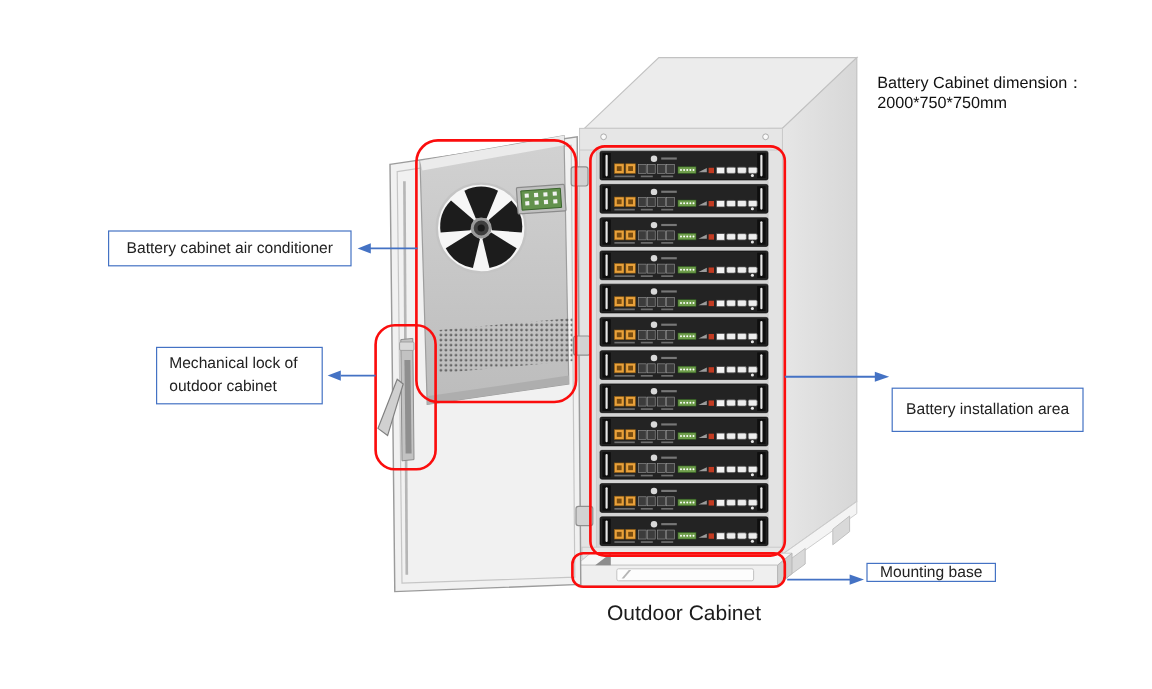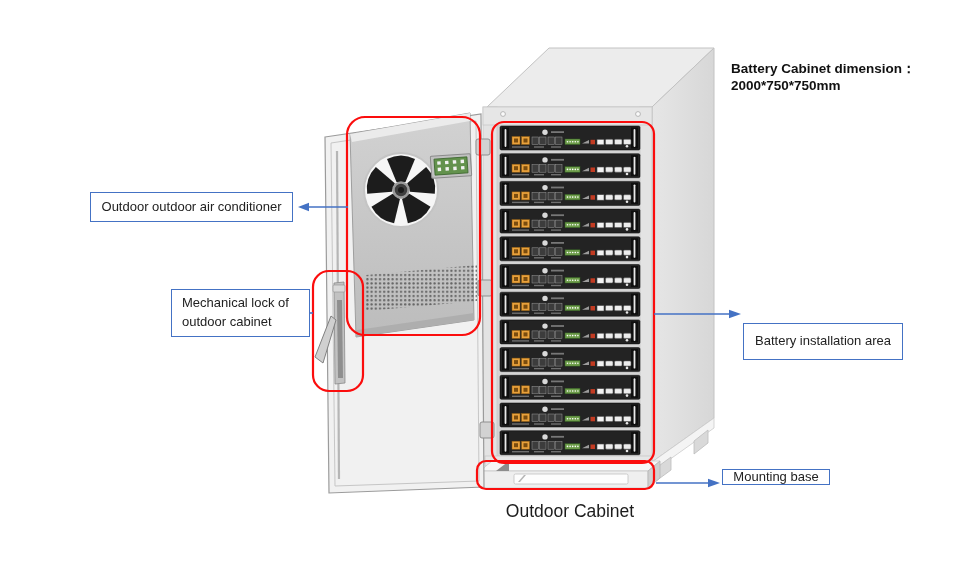--- a/index.html
+++ b/index.html
@@ -10,21 +10,21 @@
   }
   .stage svg{position:absolute;left:0;top:0;}
   .callout{
     position:absolute;background:#ffffff;border:1.6px solid var(--blue);
     display:flex;align-items:center;justify-content:center;
     font-size:13px;color:#222;box-sizing:border-box;line-height:1.45;
   }
   .callout.left-align{justify-content:flex-start;padding-left:10px;padding-right:6px;}
   .dim-note{
     position:absolute;left:731px;top:60px;width:225px;
-    font-size:13.5px;font-weight:700;color:#111;
+    font-size:13.5px;font-weight:400;color:#111;
   }
   .dim-note .l2{margin-top:0;}
   .caption{
     position:absolute;left:470px;top:501px;width:200px;text-align:center;
     font-size:17.5px;color:#1c1c1c;
   }
 </style>
 </head>
 <body>
 
@@ -542,24 +542,24 @@
 
       <line class="ln-blue" x1="654" y1="314" x2="730" y2="314" stroke-width="1.6" stroke="#4472C4"></line>
       <polygon class="ah-blue" points="741,314 729,309.8 729,318.2" fill="#4472C4"></polygon>
 
       <line class="ln-blue" x1="656" y1="483" x2="709" y2="483" stroke-width="1.6" stroke="#4472C4"></line>
       <polygon class="ah-blue" points="720,483 708,478.8 708,487.2" fill="#4472C4"></polygon>
     </g>
   </svg>
 
   <div class="callout" style="left:90px;top:192px;width:203px;height:30px;">
-    <span>Outdoor outdoor air conditioner</span>
+    <span>Battery cabinet air conditioner</span>
   </div>
 
-  <div class="callout left-align" style="left:130px;top:289px;width:139px;height:48px;margin-left:41px;">
+  <div class="callout left-align" style="left:130px;top:289px;width:139px;height:48px;">
     <span>Mechanical lock of outdoor cabinet</span>
   </div>
 
   <div class="callout" style="left:743px;top:300px;width:160px;height:37px;margin-top:23px;">
     <span>Battery installation area</span>
   </div>
 
   <div class="callout" style="left:722px;top:469px;width:108px;height:16px;">
     <span>Mounting base</span>
   </div>

